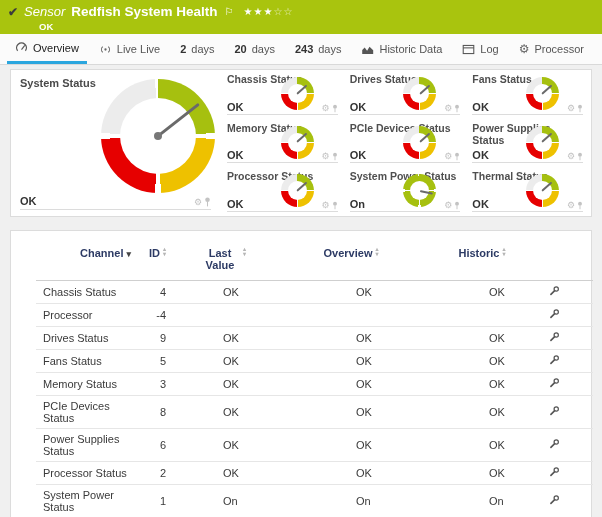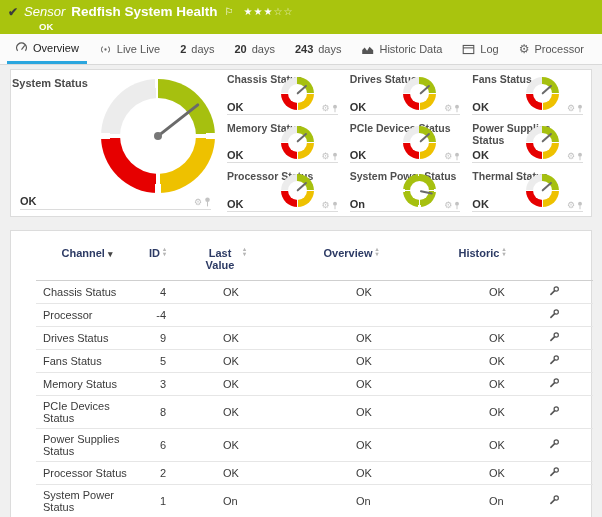--- a/index.html
+++ b/index.html
@@ -26,21 +26,21 @@
   .tab .num{font-weight:bold;color:#333;}
   .gear-glyph{font-size:12px;color:#555;line-height:1;}
 
   
   .content{padding:4px 10px 0 10px;}
   .panel{background:#fff;border:1px solid #dcdcdc;}
   .panel-gauges{height:148px;display:flex;}
 
   
   .sys-block{width:212px;position:relative;flex:none;}
-  .sys-title{position:absolute;left:1px;top:7px;font-size:11px;font-weight:bold;color:#4a4a4a;}
+  .sys-title{position:absolute;left:9px;top:7px;font-size:11px;font-weight:bold;color:#4a4a4a;}
   .sys-bottom{position:absolute;left:9px;right:12px;bottom:6px;border-bottom:1px solid #dcdcdc;
     padding-bottom:2px;display:flex;justify-content:space-between;align-items:flex-end;}
   .sys-value{font-size:11px;font-weight:bold;color:#333;}
 
   
   .gauge{position:relative;border-radius:50%;
     background:conic-gradient(#a6c00f 0deg 87deg,#fff 87deg 93deg,#eec100 93deg 177deg,
       #fff 177deg 183deg,#e60000 183deg 267deg,#fff 267deg 273deg,#ececec 273deg 357deg,#fff 357deg 360deg);}
   .gauge.all-green{
     background:conic-gradient(#a6c00f 0deg 86deg,#fff 86deg 94deg,#a6c00f 94deg 176deg,
@@ -69,21 +69,21 @@
   .mini-gear{font-size:9px;line-height:1;color:#c3c3c3;cursor:pointer;}
   .pin-svg{cursor:pointer;}
 
   
   .panel-table{margin-top:13px;min-height:287px;padding:10px 10px 10px 25px;}
   table{border-collapse:collapse;table-layout:fixed;width:557px;font-size:11px;color:#3a3a3a;}
   col.c-channel{width:95px;} col.c-id{width:35px;} col.c-last{width:114px;}
   col.c-min{width:142px;} col.c-max{width:120px;} col.c-edit{width:51px;}
   thead th{color:#2c3a64;font-weight:bold;font-size:11px;vertical-align:top;
     padding:6px 0 9px 0;border-bottom:1px solid #cfcfcf;cursor:pointer;}
-  th.h-channel{text-align:center;padding-left:7px;}
+  th.h-channel{text-align:right;padding-left:7px;}
   th.h-id{text-align:right;}
   th.h-last,th.h-min,th.h-max{}
   .wrap-label{display:inline-block;width:40px;vertical-align:top;}
   .sort-stack{display:inline-flex;flex-direction:column;font-size:6px;line-height:5px;
     color:#b5b5b5;vertical-align:top;margin-left:3px;}
   .sort-active{color:#444;font-size:9px;margin-left:3px;}
   tbody td{padding:4px 0;border-bottom:1px solid #e6e6e6;height:21px;}
   td.t-channel{padding-left:7px;}
   td.t-id{text-align:right;}
   td.t-last{padding-left:57px;}

